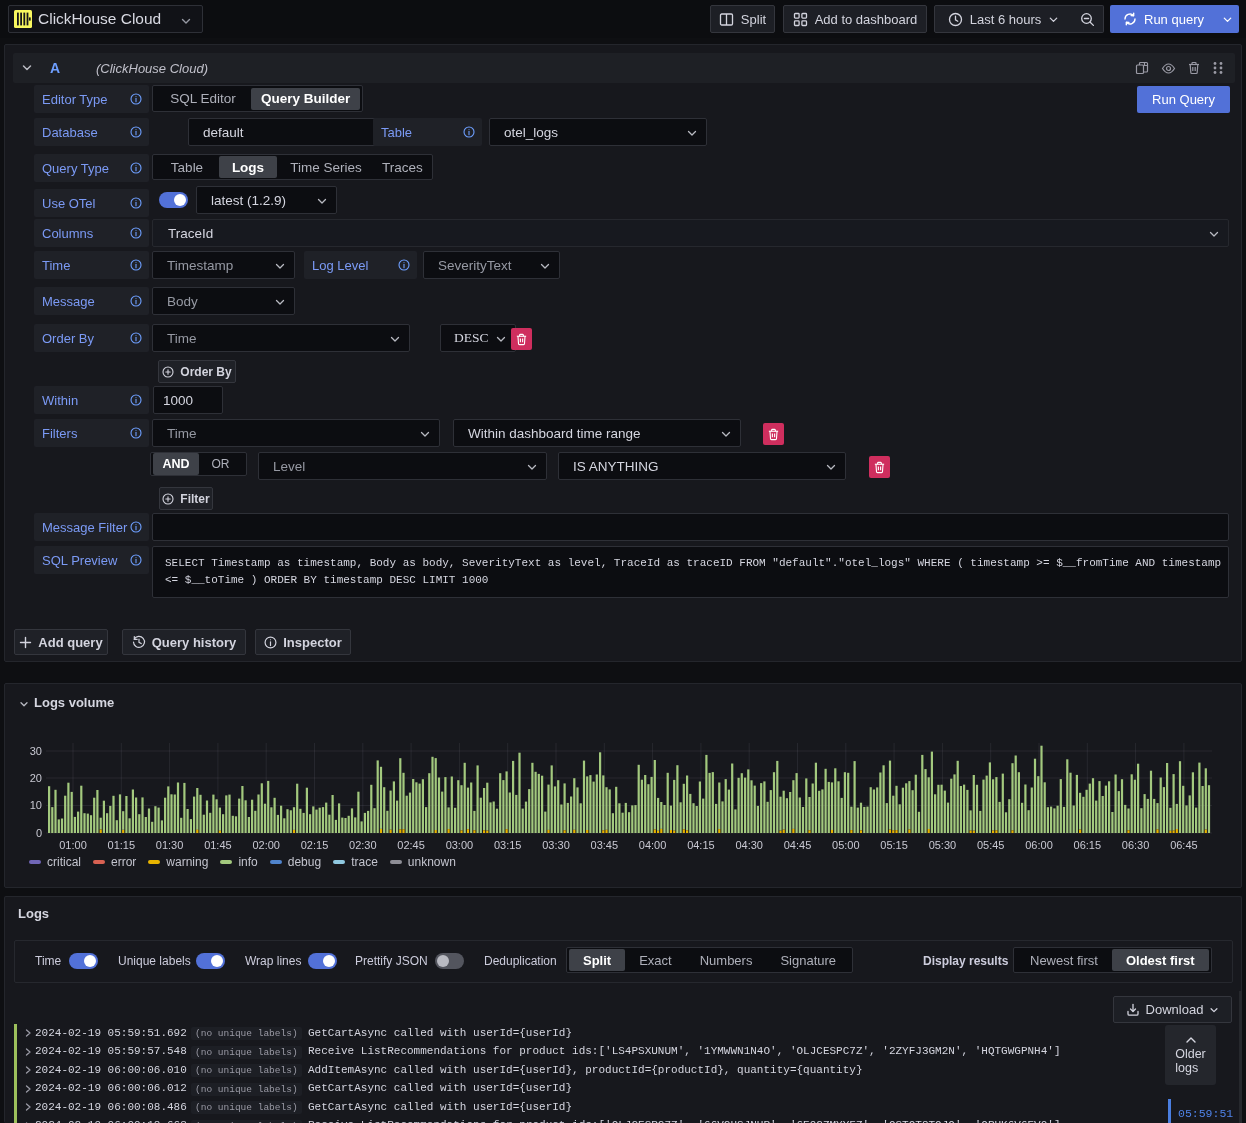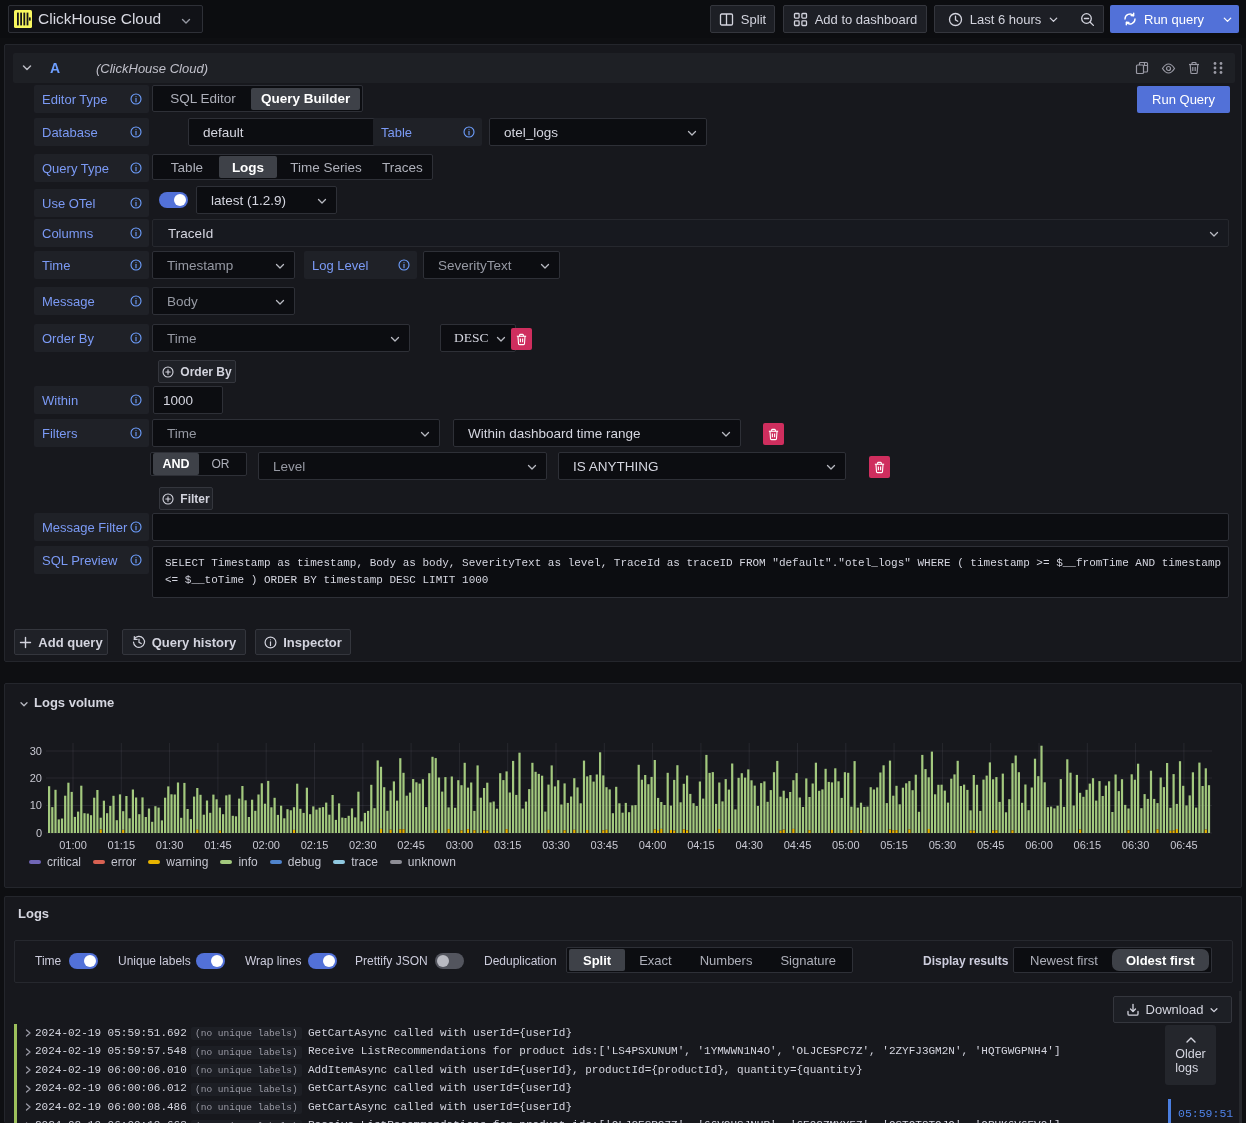--- a/index.html
+++ b/index.html
@@ -930,21 +930,21 @@
   <div class="abs" style="left:479px;top:57px;font-size:12px;font-weight:500;">Deduplication</div>
   <div class="rgrp" style="left:561px;top:50px;">
     <div class="opt on" style="font-size:13px;">Split</div>
     <div class="opt" style="font-size:13px;">Exact</div>
     <div class="opt" style="font-size:13px;">Numbers</div>
     <div class="opt" style="font-size:13px;">Signature</div>
   </div>
   <div class="abs" style="left:918px;top:57px;font-size:12px;font-weight:600;">Display results</div>
   <div class="rgrp" style="left:1008px;top:50px;">
     <div class="opt" style="font-size:13px;">Newest first</div>
-    <div class="opt on" style="font-size:13px;border-radius:7px;">Oldest first</div>
+    <div class="opt on" style="font-size:13px;">Oldest first</div>
   </div>
   <div class="gbtn" style="left:1108px;top:99px;width:119px;height:27px;font-size:13px;font-weight:500;background:#1d1f25;">
     <svg width="14" height="14" viewBox="0 0 14 14" fill="none" stroke="#d3d4de" stroke-width="1.3">
         <path d="M7 1.5 V8" stroke-linecap="round"></path>
         <path d="M4.5 6 L7 8.5 L9.5 6" stroke-linecap="round" stroke-linejoin="round"></path>
         <path d="M2 8.5 V11 a1.2 1.2 0 0 0 1.2 1.2 H10.8 A1.2 1.2 0 0 0 12 11 V8.5" stroke-linecap="round"></path>
       </svg>
     <span>Download</span>
     <svg width="10" height="10" viewBox="0 0 12 12">
         <path d="M2.5 4.5 L6 8 L9.5 4.5" stroke="#d3d4de" stroke-width="1.5" fill="none" stroke-linecap="round" stroke-linejoin="round"></path>

